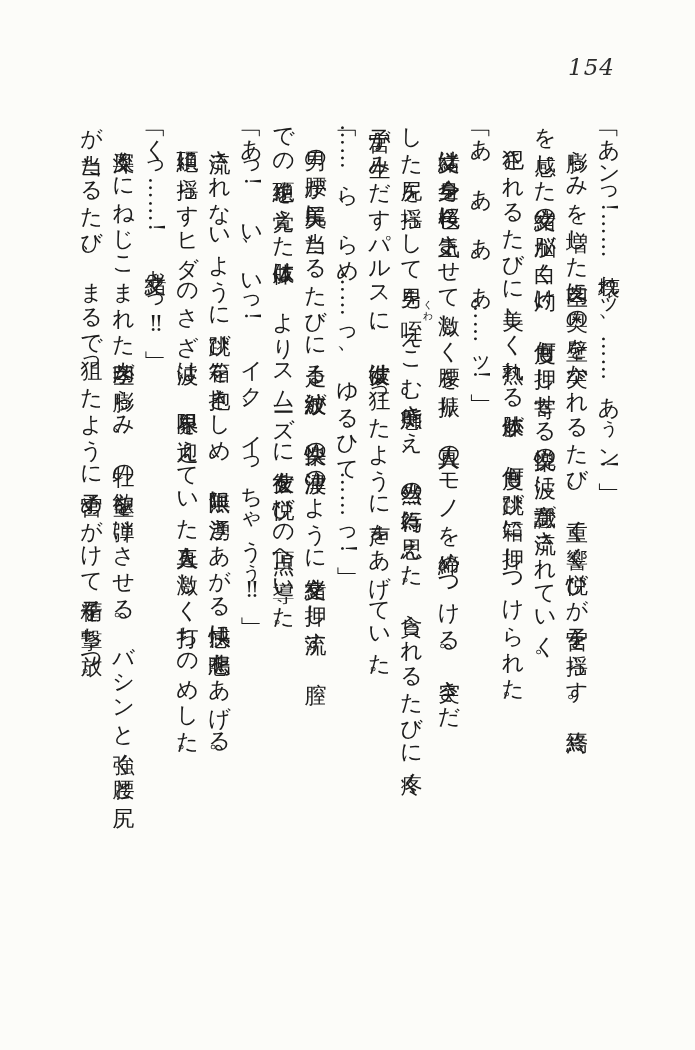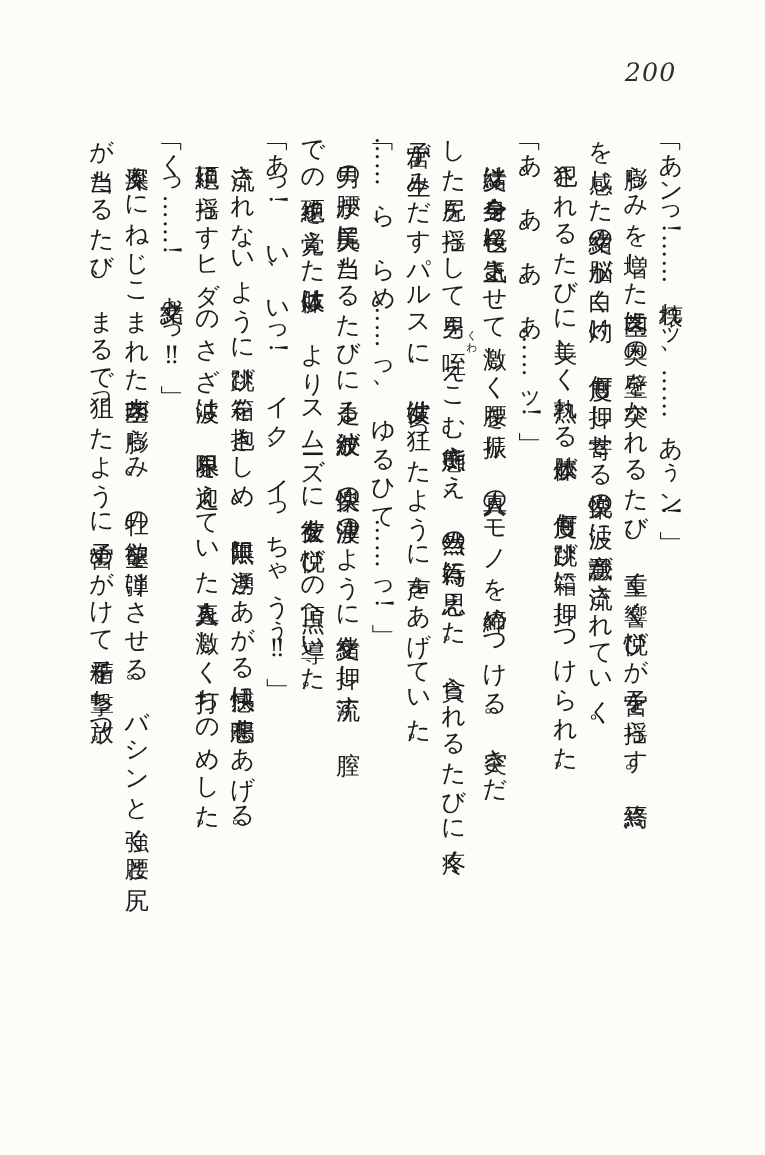--- a/index.html
+++ b/index.html
@@ -53,21 +53,21 @@
   rt {
     font-size: 0.45em;
     letter-spacing: 0;
     color: #1c1c1c;
   }
 </style>
 </head>
 <body>
 
 <div class="page">
-  <div class="page-number">200</div>
+  <div class="page-number">154</div>
   <div class="text-block" id="text-block">
       <div class="text-line indent-dialogue">「あンっ!……壊れッ、……あぅン!」</div>
       <div class="text-line indent-paragraph">膨らみを増した肉茎に奥の壁を突かれるたび、重く響く悦びが子宮を揺らす。終焉</div>
       <div class="text-line indent-none">を感じた文緒の脳が白く灼け、何度も押し寄せる悦楽の波に意識が流されていく。</div>
       <div class="text-line indent-paragraph">犯されるたびに美しく熟れる肢体が、何度も跳び箱に押しつけられた。</div>
       <div class="text-line indent-dialogue">「あ、あ、あ、あ……ッ!」</div>
       <div class="text-line indent-paragraph">文緒は全身を桜色に上気させて激しく腰を振り、真人のモノを締めつける。突きだ</div>
       <div class="text-line indent-none">した尻を揺らして男を<ruby>咥<rt>くわ</rt></ruby>えこむ痴態さえ、当然の行為に思えた。貪られるたびに疼く</div>
       <div class="text-line indent-none">子宮が生みだすパルスに、彼女は狂ったように声をあげていた。</div>
       <div class="text-line indent-dialogue">「……ら、らめ……っ、ゆるひて……っ!」</div>

